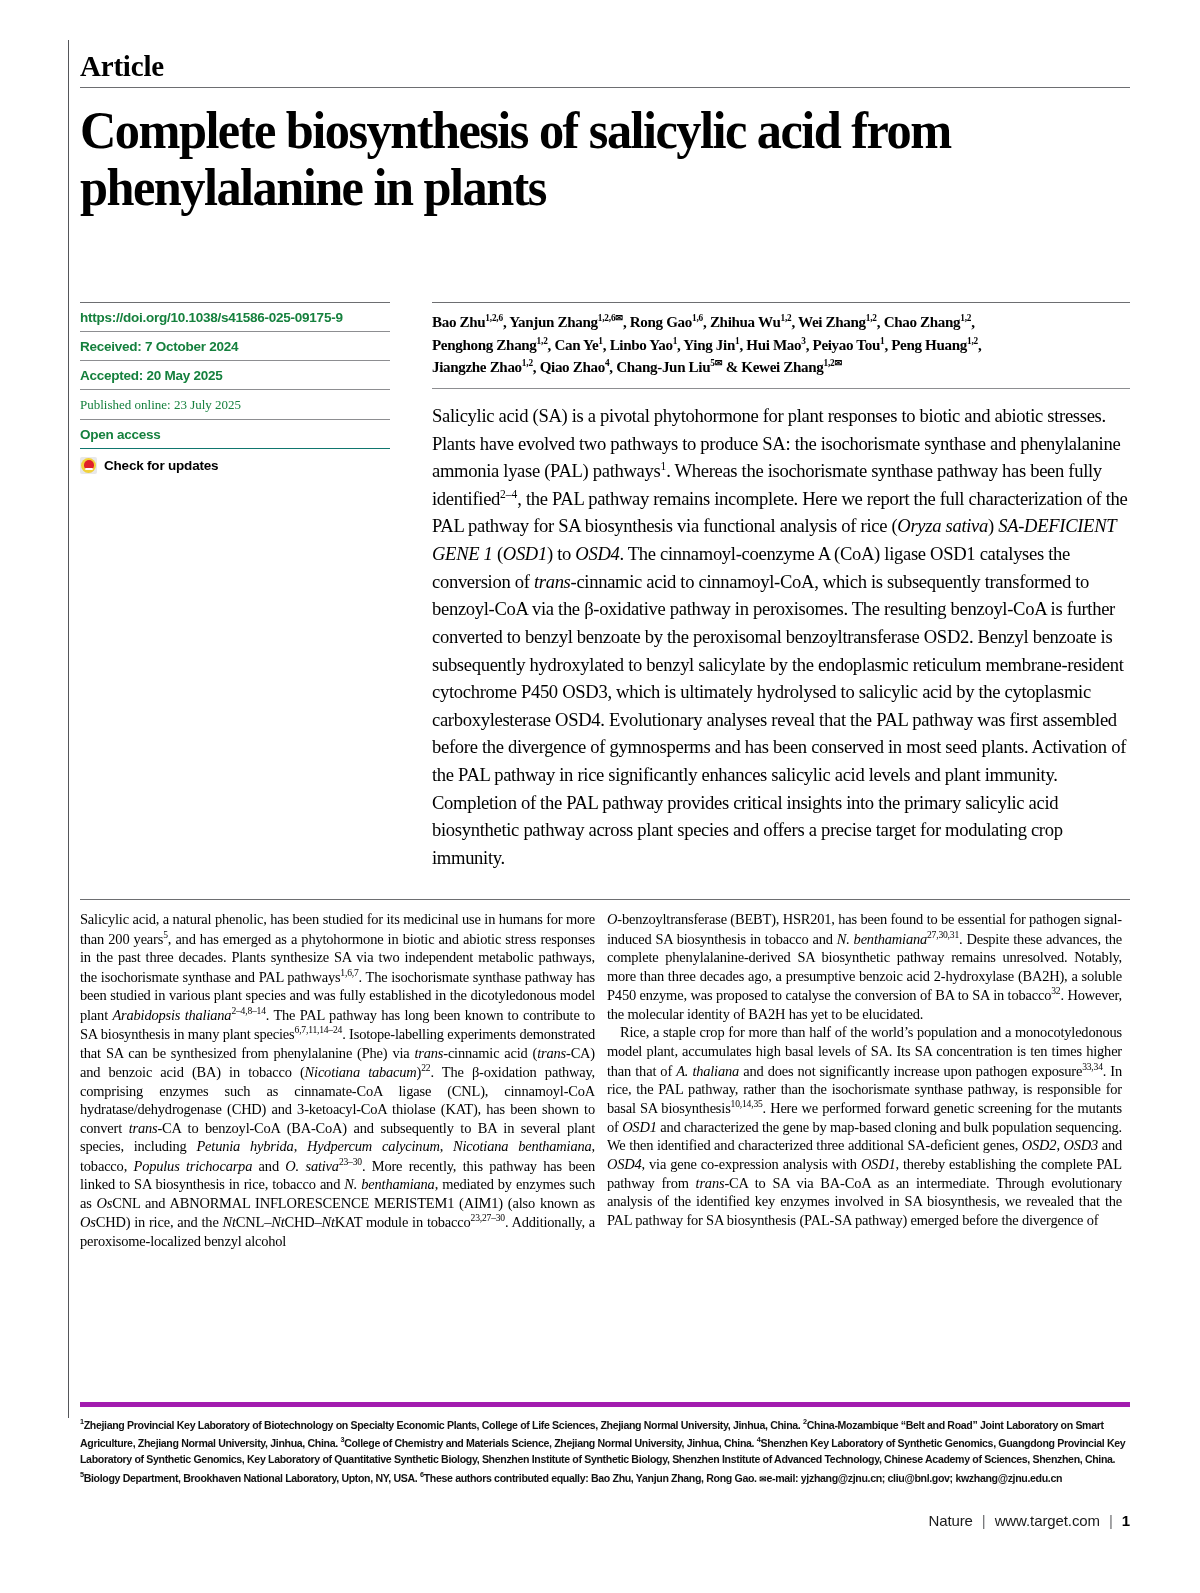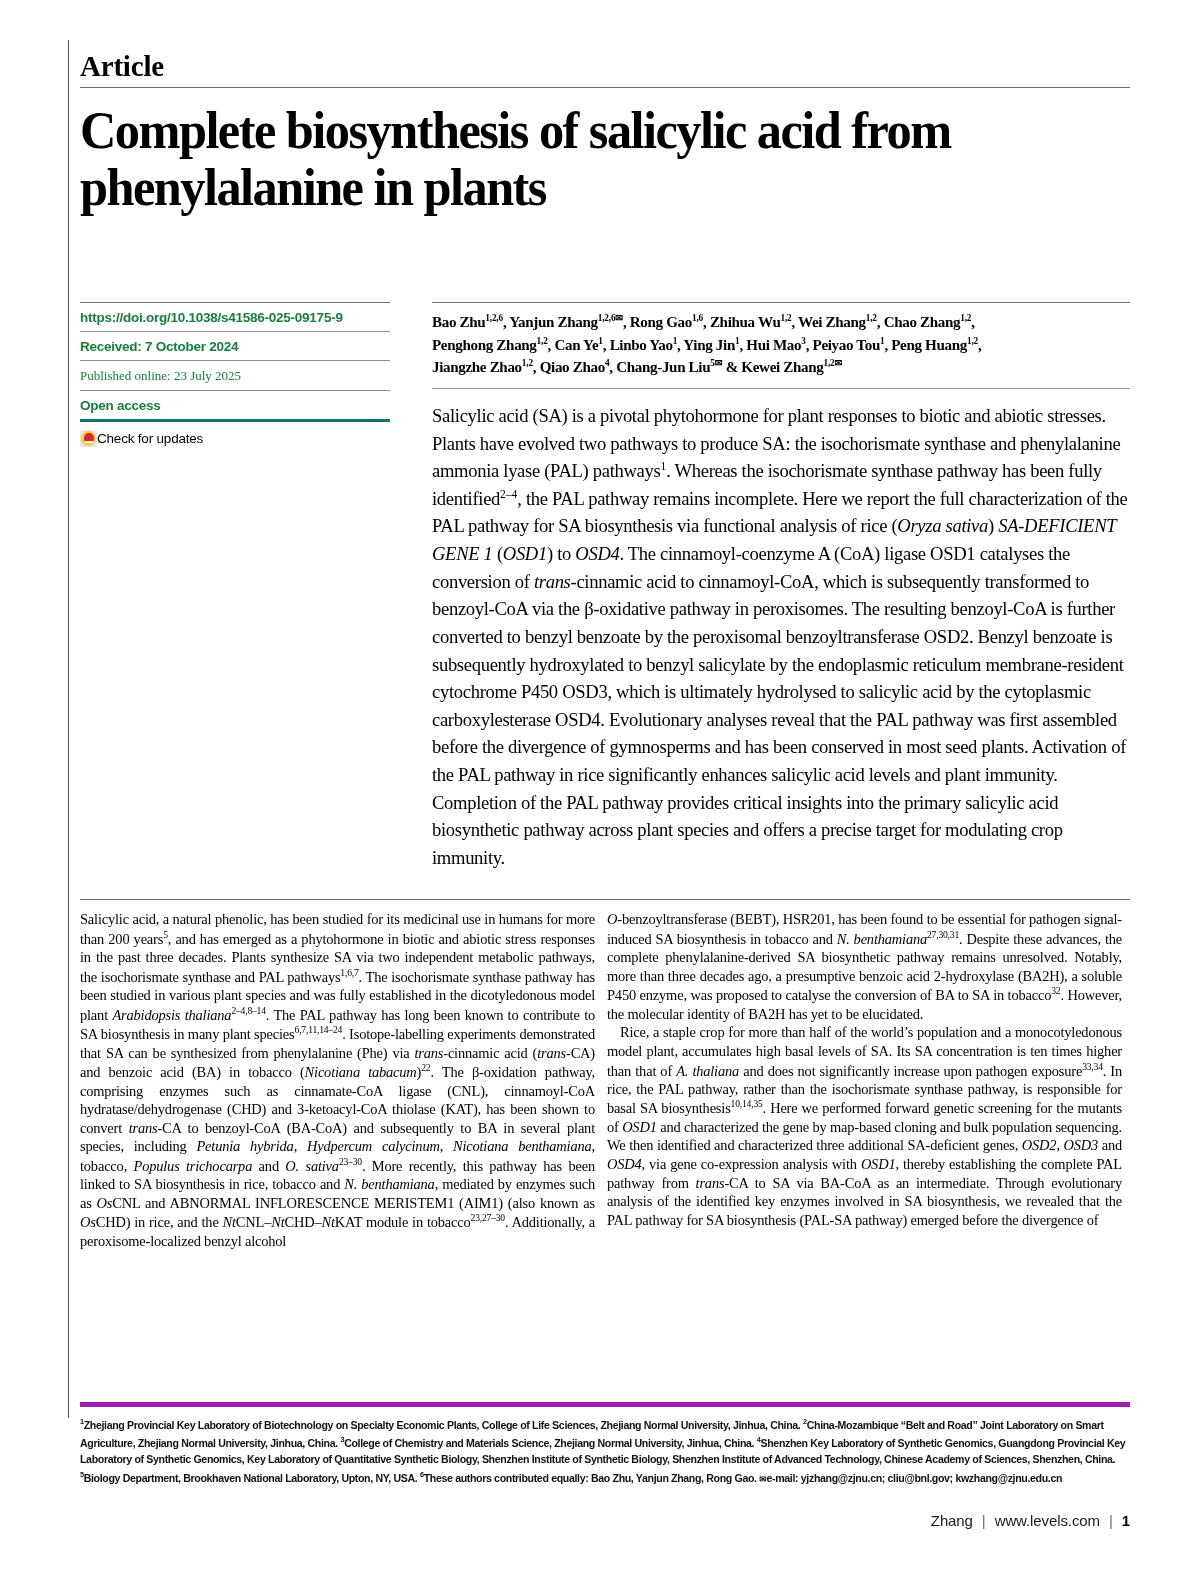--- a/index.html
+++ b/index.html
@@ -87,28 +87,28 @@
     color: #15803d;
   }
   .meta-row.serif-row {
     font-family: "Liberation Serif", serif;
     font-weight: normal;
     font-size: 13px;
     letter-spacing: 0;
   }
   .meta-row:first-child { border-top: 1px solid #6d6e71; }
   .crossmark-row {
-    border-top: 3px solid #0f766e;
+    border-top: 1px solid #0f766e;
     padding: 8px 0 6px 0;
     display: flex;
     align-items: center;
-    gap: 0;
+    gap: 7px;
     font-family: "Liberation Sans", sans-serif;
     font-size: 13.5px;
-    font-weight: normal;
+    font-weight: bold;
     letter-spacing: -0.2px;
   }
   .crossmark-icon {
     width: 17px;
     height: 17px;
     flex: 0 0 17px;
     position: relative;
     border-radius: 2px;
     background: #e8e8ea;
     display: inline-block;
@@ -234,20 +234,21 @@
 
     <div class="kicker">Article</div>
     <div class="rule-thin-dark"></div>
     <h1 class="article-title">Complete biosynthesis of salicylic acid from phenylalanine in plants</h1>
 
     <div class="meta-band">
 
       <div class="meta-col">
         <div class="meta-row">https://doi.org/10.1038/s41586-025-09175-9</div>
         <div class="meta-row">Received: 7 October 2024</div>
+        <div class="meta-row">Accepted: 20 May 2025</div>
         <div class="meta-row serif-row">Published online: 23 July 2025</div>
         <div class="meta-row">Open access</div>
         <div class="crossmark-row">
           <span class="crossmark-icon">
             <span class="ring"></span>
             <span class="dot"></span>
             <span class="bar"></span>
           </span>
           <span>Check for updates</span>
         </div>
@@ -272,20 +273,20 @@
         <p><i>O</i>-benzoyltransferase (BEBT), HSR201, has been found to be essential for pathogen signal-induced SA biosynthesis in tobacco and <i>N. benthamiana</i><sup>27,30,31</sup>. Despite these advances, the complete phenylalanine-derived SA biosynthetic pathway remains unresolved. Notably, more than three decades ago, a presumptive benzoic acid 2-hydroxylase (BA2H), a soluble P450 enzyme, was proposed to catalyse the conversion of BA to SA in tobacco<sup>32</sup>. However, the molecular identity of BA2H has yet to be elucidated.</p>
         <p class="indent">Rice, a staple crop for more than half of the world’s population and a monocotyledonous model plant, accumulates high basal levels of SA. Its SA concentration is ten times higher than that of <i>A. thaliana</i> and does not significantly increase upon pathogen exposure<sup>33,34</sup>. In rice, the PAL pathway, rather than the isochorismate synthase pathway, is responsible for basal SA biosynthesis<sup>10,14,35</sup>. Here we performed forward genetic screening for the mutants of <i>OSD1</i> and characterized the gene by map-based cloning and bulk population sequencing. We then identified and characterized three additional SA-deficient genes, <i>OSD2</i>, <i>OSD3</i> and <i>OSD4</i>, via gene co-expression analysis with <i>OSD1</i>, thereby establishing the complete PAL pathway from <i>trans</i>-CA to SA via BA-CoA as an intermediate. Through evolutionary analysis of the identified key enzymes involved in SA biosynthesis, we revealed that the PAL pathway for SA biosynthesis (PAL-SA pathway) emerged before the divergence of</p>
       </div>
     </div>
 
   </div>
 
   <div class="affil"><sup>1</sup>Zhejiang Provincial Key Laboratory of Biotechnology on Specialty Economic Plants, College of Life Sciences, Zhejiang Normal University, Jinhua, China. <sup>2</sup>China-Mozambique “Belt and Road” Joint Laboratory on Smart Agriculture, Zhejiang Normal University, Jinhua, China. <sup>3</sup>College of Chemistry and Materials Science, Zhejiang Normal University, Jinhua, China. <sup>4</sup>Shenzhen Key Laboratory of Synthetic Genomics, Guangdong Provincial Key Laboratory of Synthetic Genomics, Key Laboratory of Quantitative Synthetic Biology, Shenzhen Institute of Synthetic Biology, Shenzhen Institute of Advanced Technology, Chinese Academy of Sciences, Shenzhen, China. <sup>5</sup>Biology Department, Brookhaven National Laboratory, Upton, NY, USA. <sup>6</sup>These authors contributed equally: Bao Zhu, Yanjun Zhang, Rong Gao. <span class="env">✉</span>e-mail: yjzhang@zjnu.cn; cliu@bnl.gov; kwzhang@zjnu.edu.cn</div>
 
   <div class="footer">
-    <span>Zhang</span>
+    <span>Nature</span>
     <span class="sep">|</span>
-    <span>www.levels.com</span>
+    <span>www.target.com</span>
     <span class="sep">|</span>
     <span class="pageno">1</span>
   </div>
 
 </div>
 
 </body></html>

